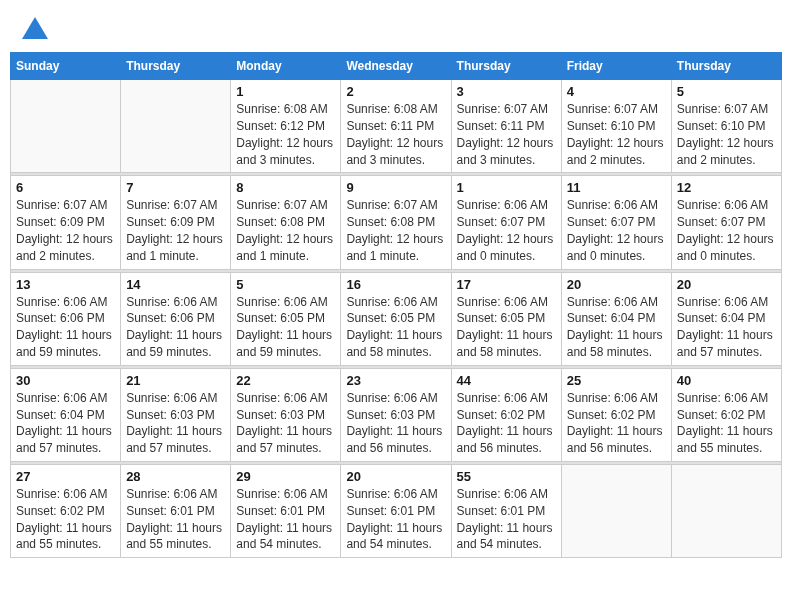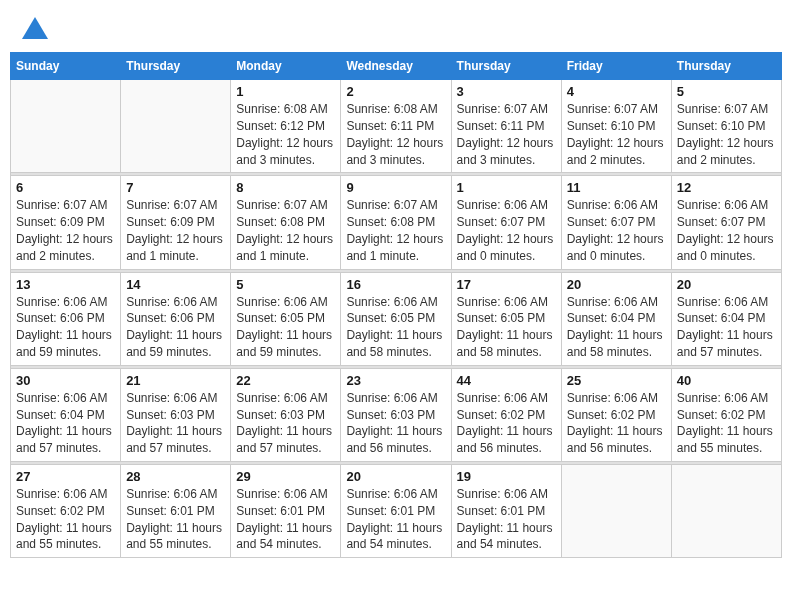--- a/index.html
+++ b/index.html
@@ -306,21 +306,21 @@
 Sunset: 6:01 PM
 Daylight: 11 hours and 54 minutes.</div>
         </td>
         <td>
           <span class="day-number">20</span>
           <div class="day-info" style="white-space: pre-line;">Sunrise: 6:06 AM
 Sunset: 6:01 PM
 Daylight: 11 hours and 54 minutes.</div>
         </td>
         <td>
-          <span class="day-number">19</span>
+          <span class="day-number">55</span>
           <div class="day-info" style="white-space: pre-line;">Sunrise: 6:06 AM
 Sunset: 6:01 PM
 Daylight: 11 hours and 54 minutes.</div>
         </td>
         <td class="empty"></td>
         <td class="empty"></td>
       </tr>
     </tbody>
 </table>
 

